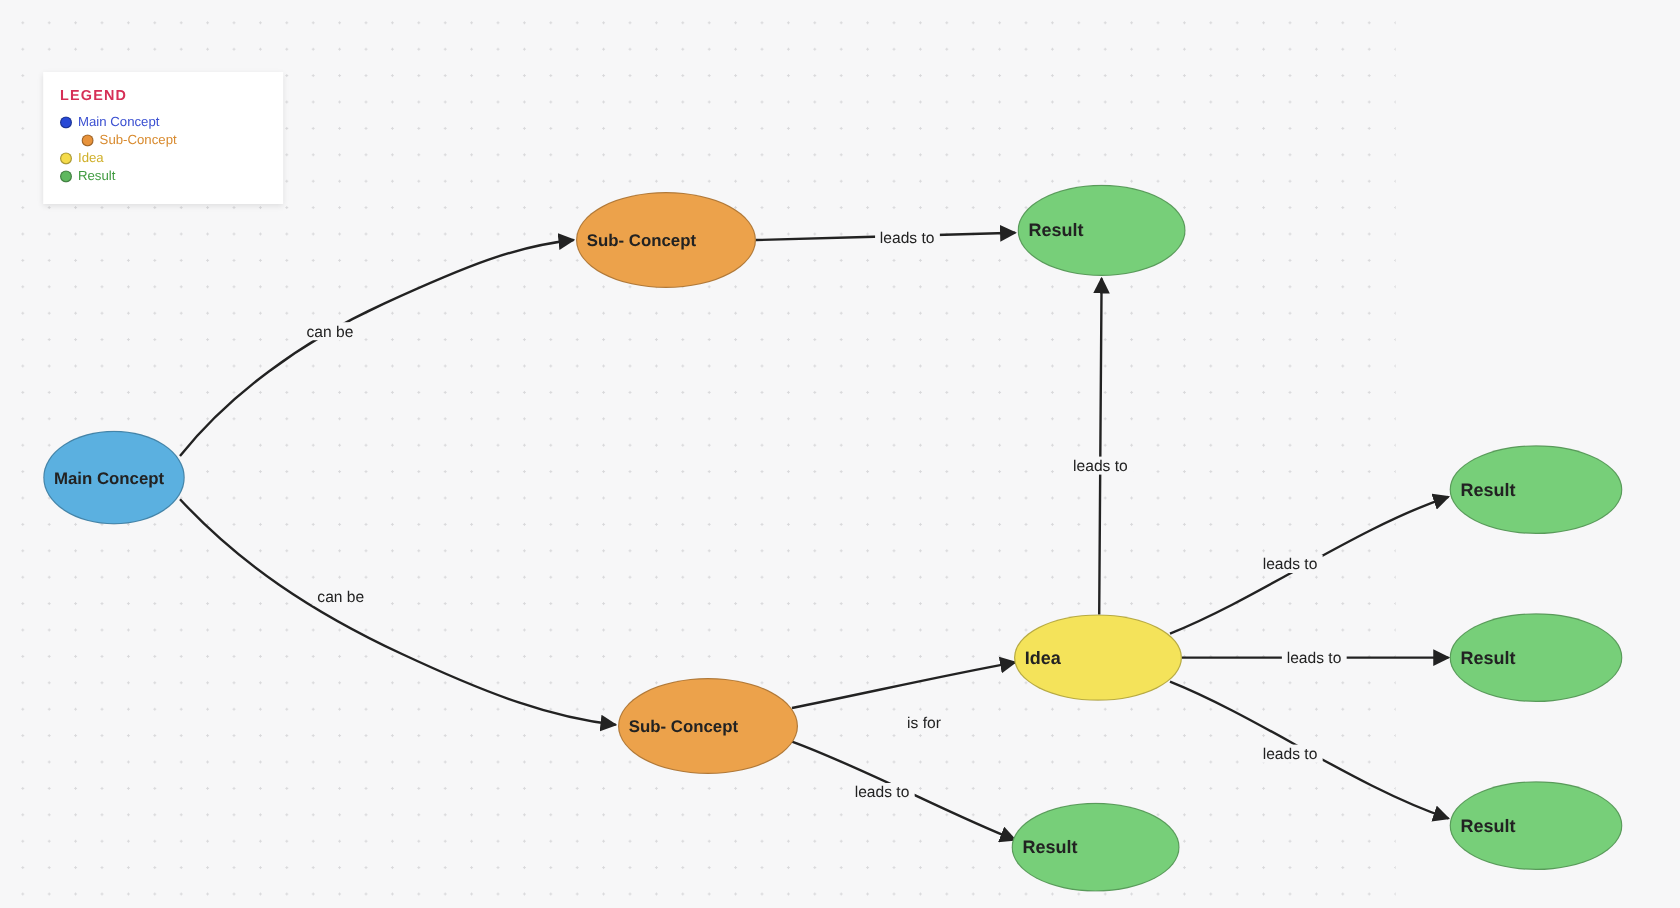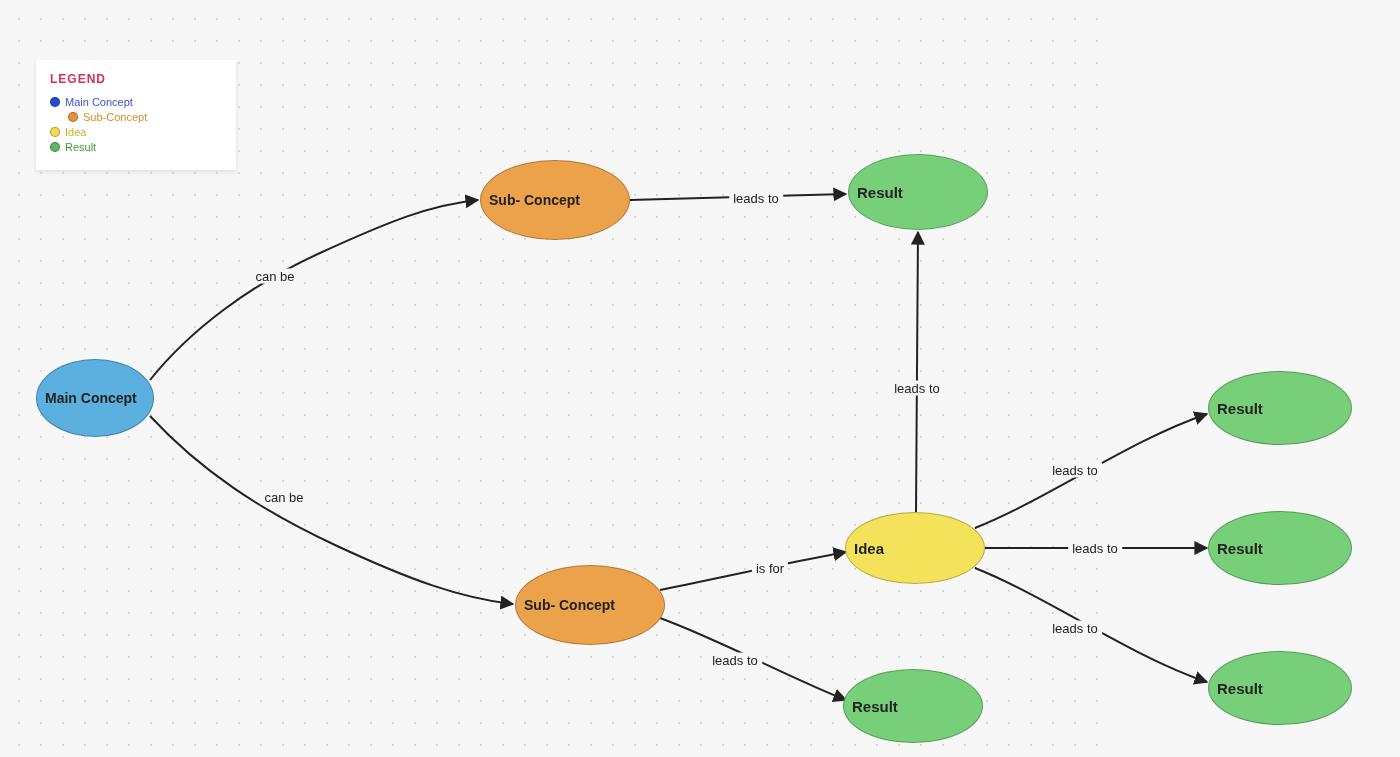--- a/index.html
+++ b/index.html
@@ -11,20 +11,21 @@
     background: #f7f7f8;
     overflow: hidden;
   }
   .canvas {
     position: relative;
     width: 1116px;
     height: 757px;
     background-image: radial-gradient(circle, #d9d9db 1px, transparent 1px);
     background-size: 22px 22px;
     background-position: 8px 8px;
+    padding-left: 47px;
   }
   .legend {
     position: absolute;
     left: 36px;
     top: 60px;
     width: 172px;
     background: #ffffff;
     padding: 12px 14px 14px 14px;
     box-shadow: 0 2px 5px rgba(0,0,0,0.10);
   }
@@ -151,21 +152,21 @@
         <span style="padding: 0px 8px;">Result</span>
       </div>
       <div class="node" style="left: 1280px; top: 688px; width: 144px; height: 74px; font-size: 15px; background: rgb(119, 207, 121);">
         <span style="padding: 0px 8px;">Result</span>
       </div>
     </div>
   <div id="edge-label-layer">
       <div class="edge-label" style="left: 275px; top: 276px;">can be</div>
       <div class="edge-label" style="left: 284px; top: 497px;">can be</div>
       <div class="edge-label" style="left: 756px; top: 198px;">leads to</div>
-      <div class="edge-label" style="left: 770px; top: 568px;">is for</div>
+      <div class="edge-label" style="left: 770px; top: 602px;">is for</div>
       <div class="edge-label" style="left: 735px; top: 660px;">leads to</div>
       <div class="edge-label" style="left: 917px; top: 388px;">leads to</div>
       <div class="edge-label" style="left: 1075px; top: 470px;">leads to</div>
       <div class="edge-label" style="left: 1095px; top: 548px;">leads to</div>
       <div class="edge-label" style="left: 1075px; top: 628px;">leads to</div>
     </div>
 
 </div>
 
 </body></html>

